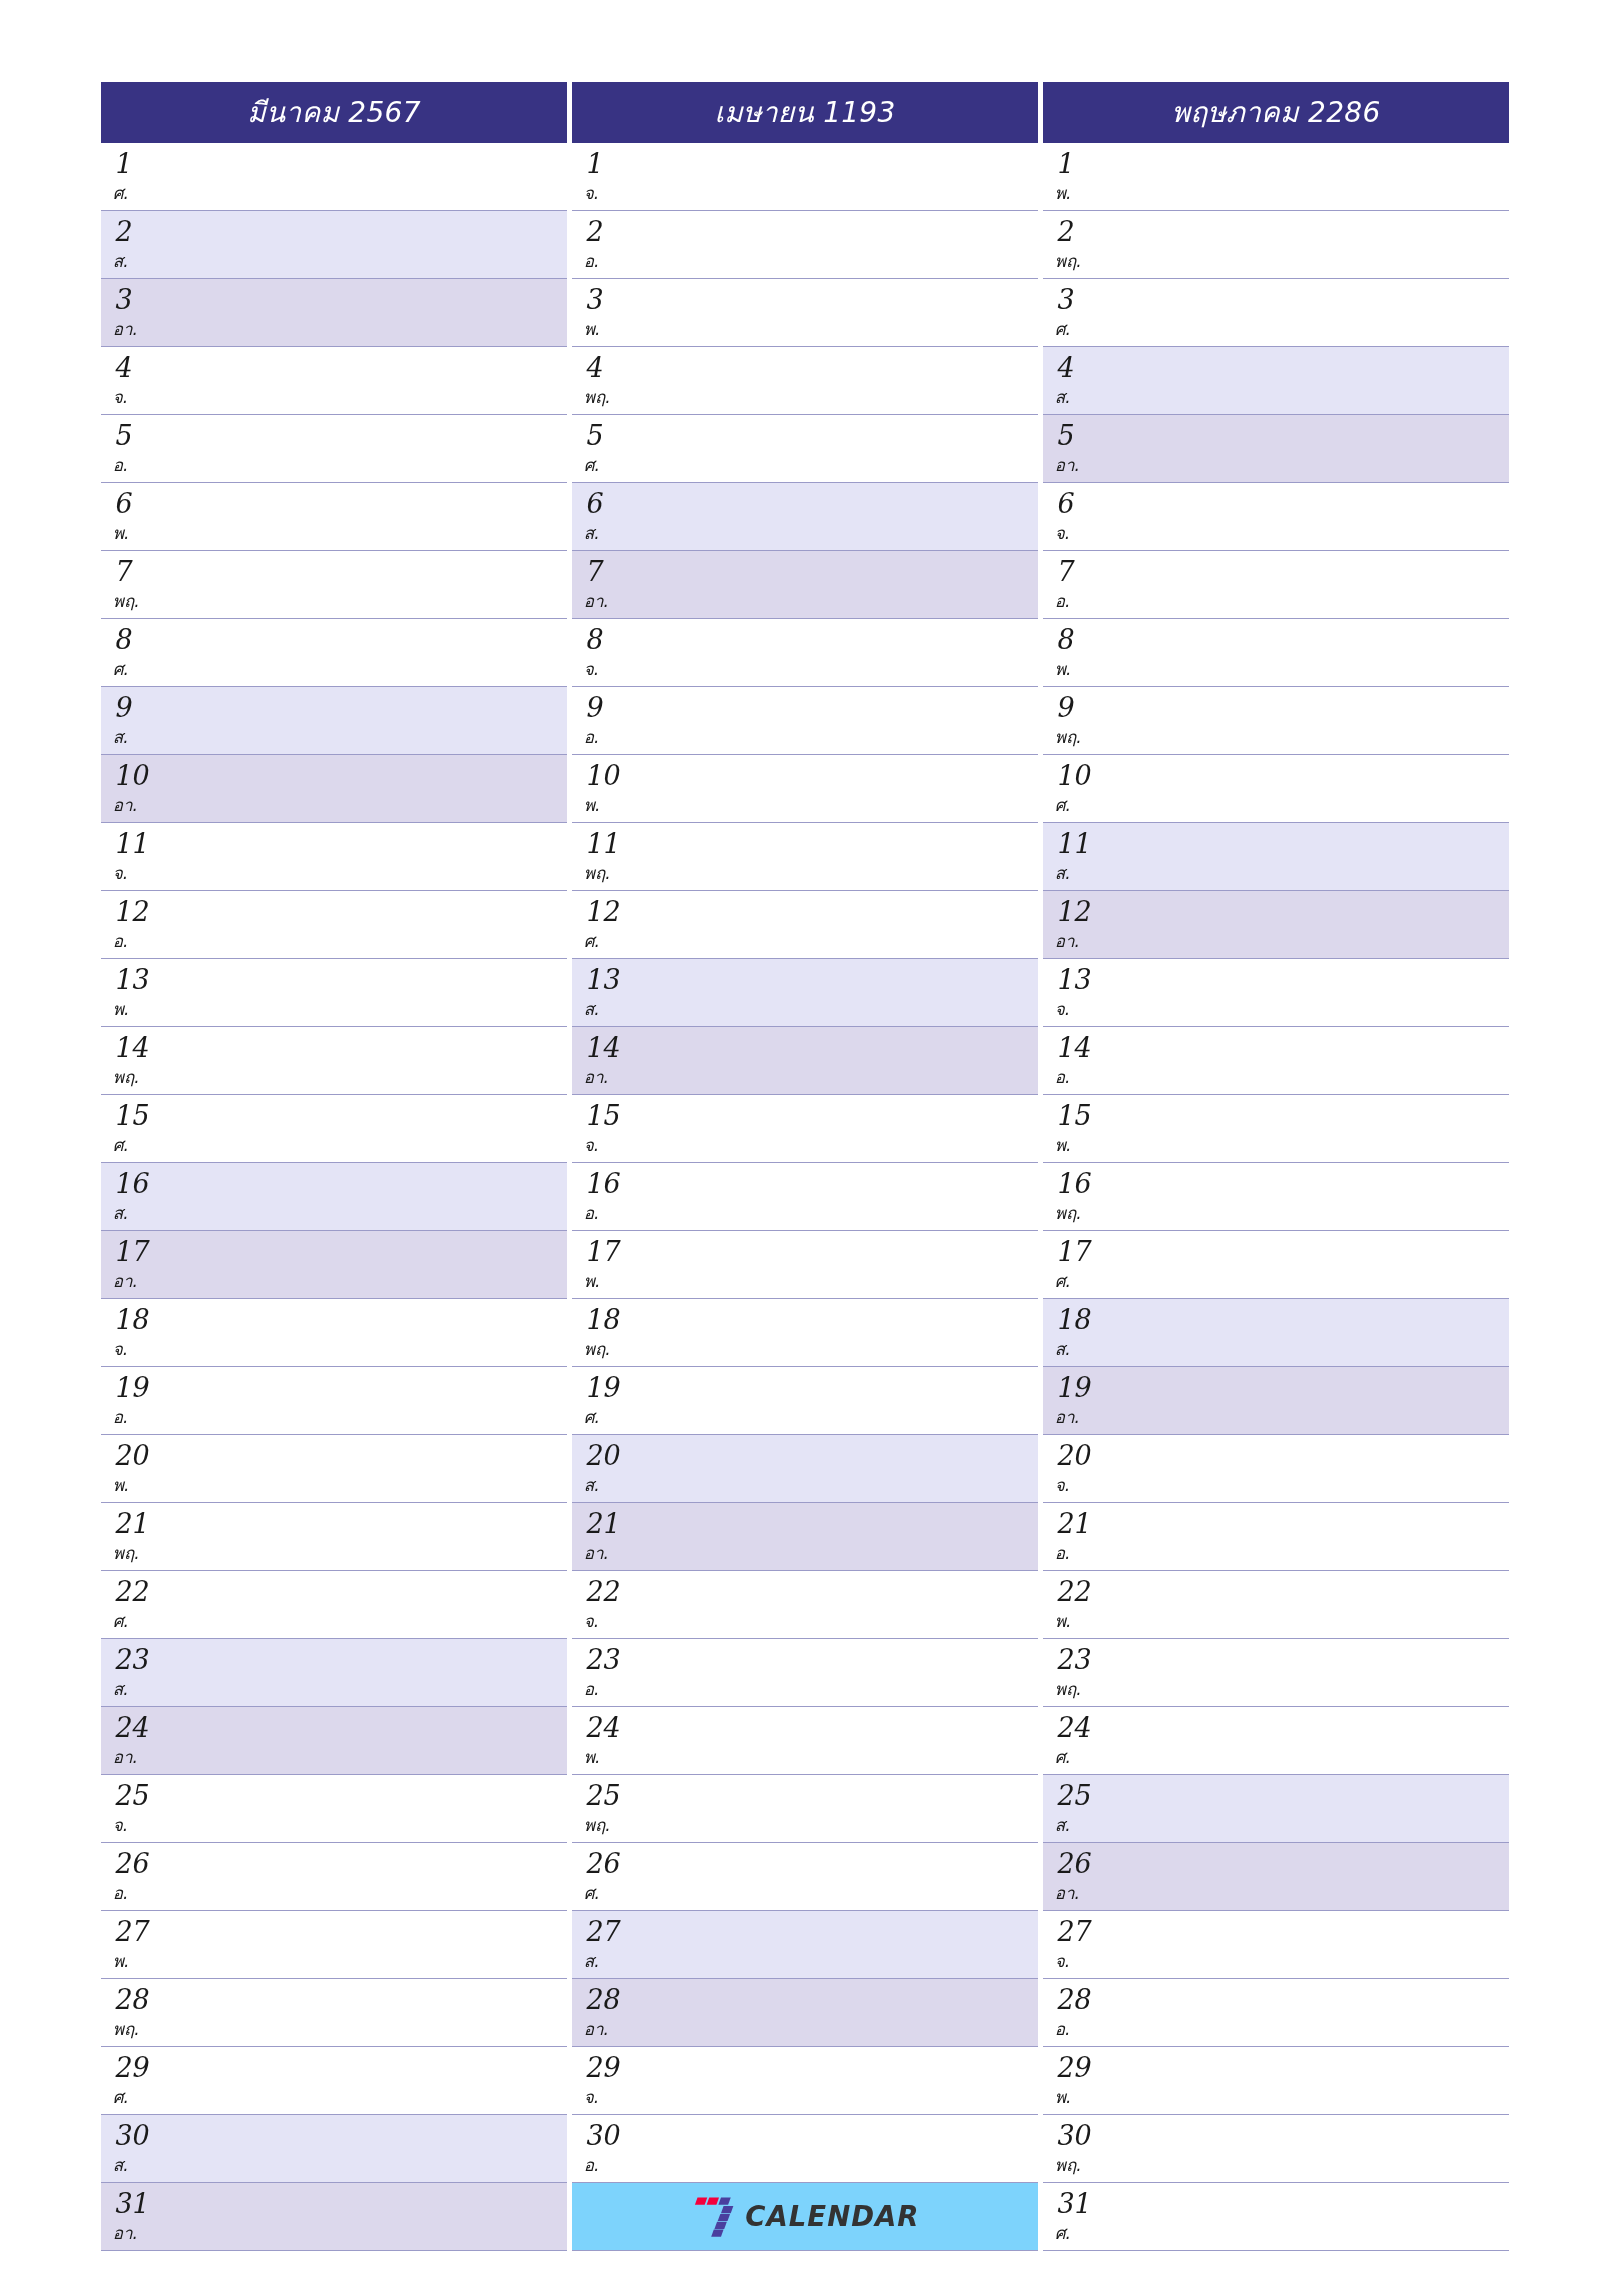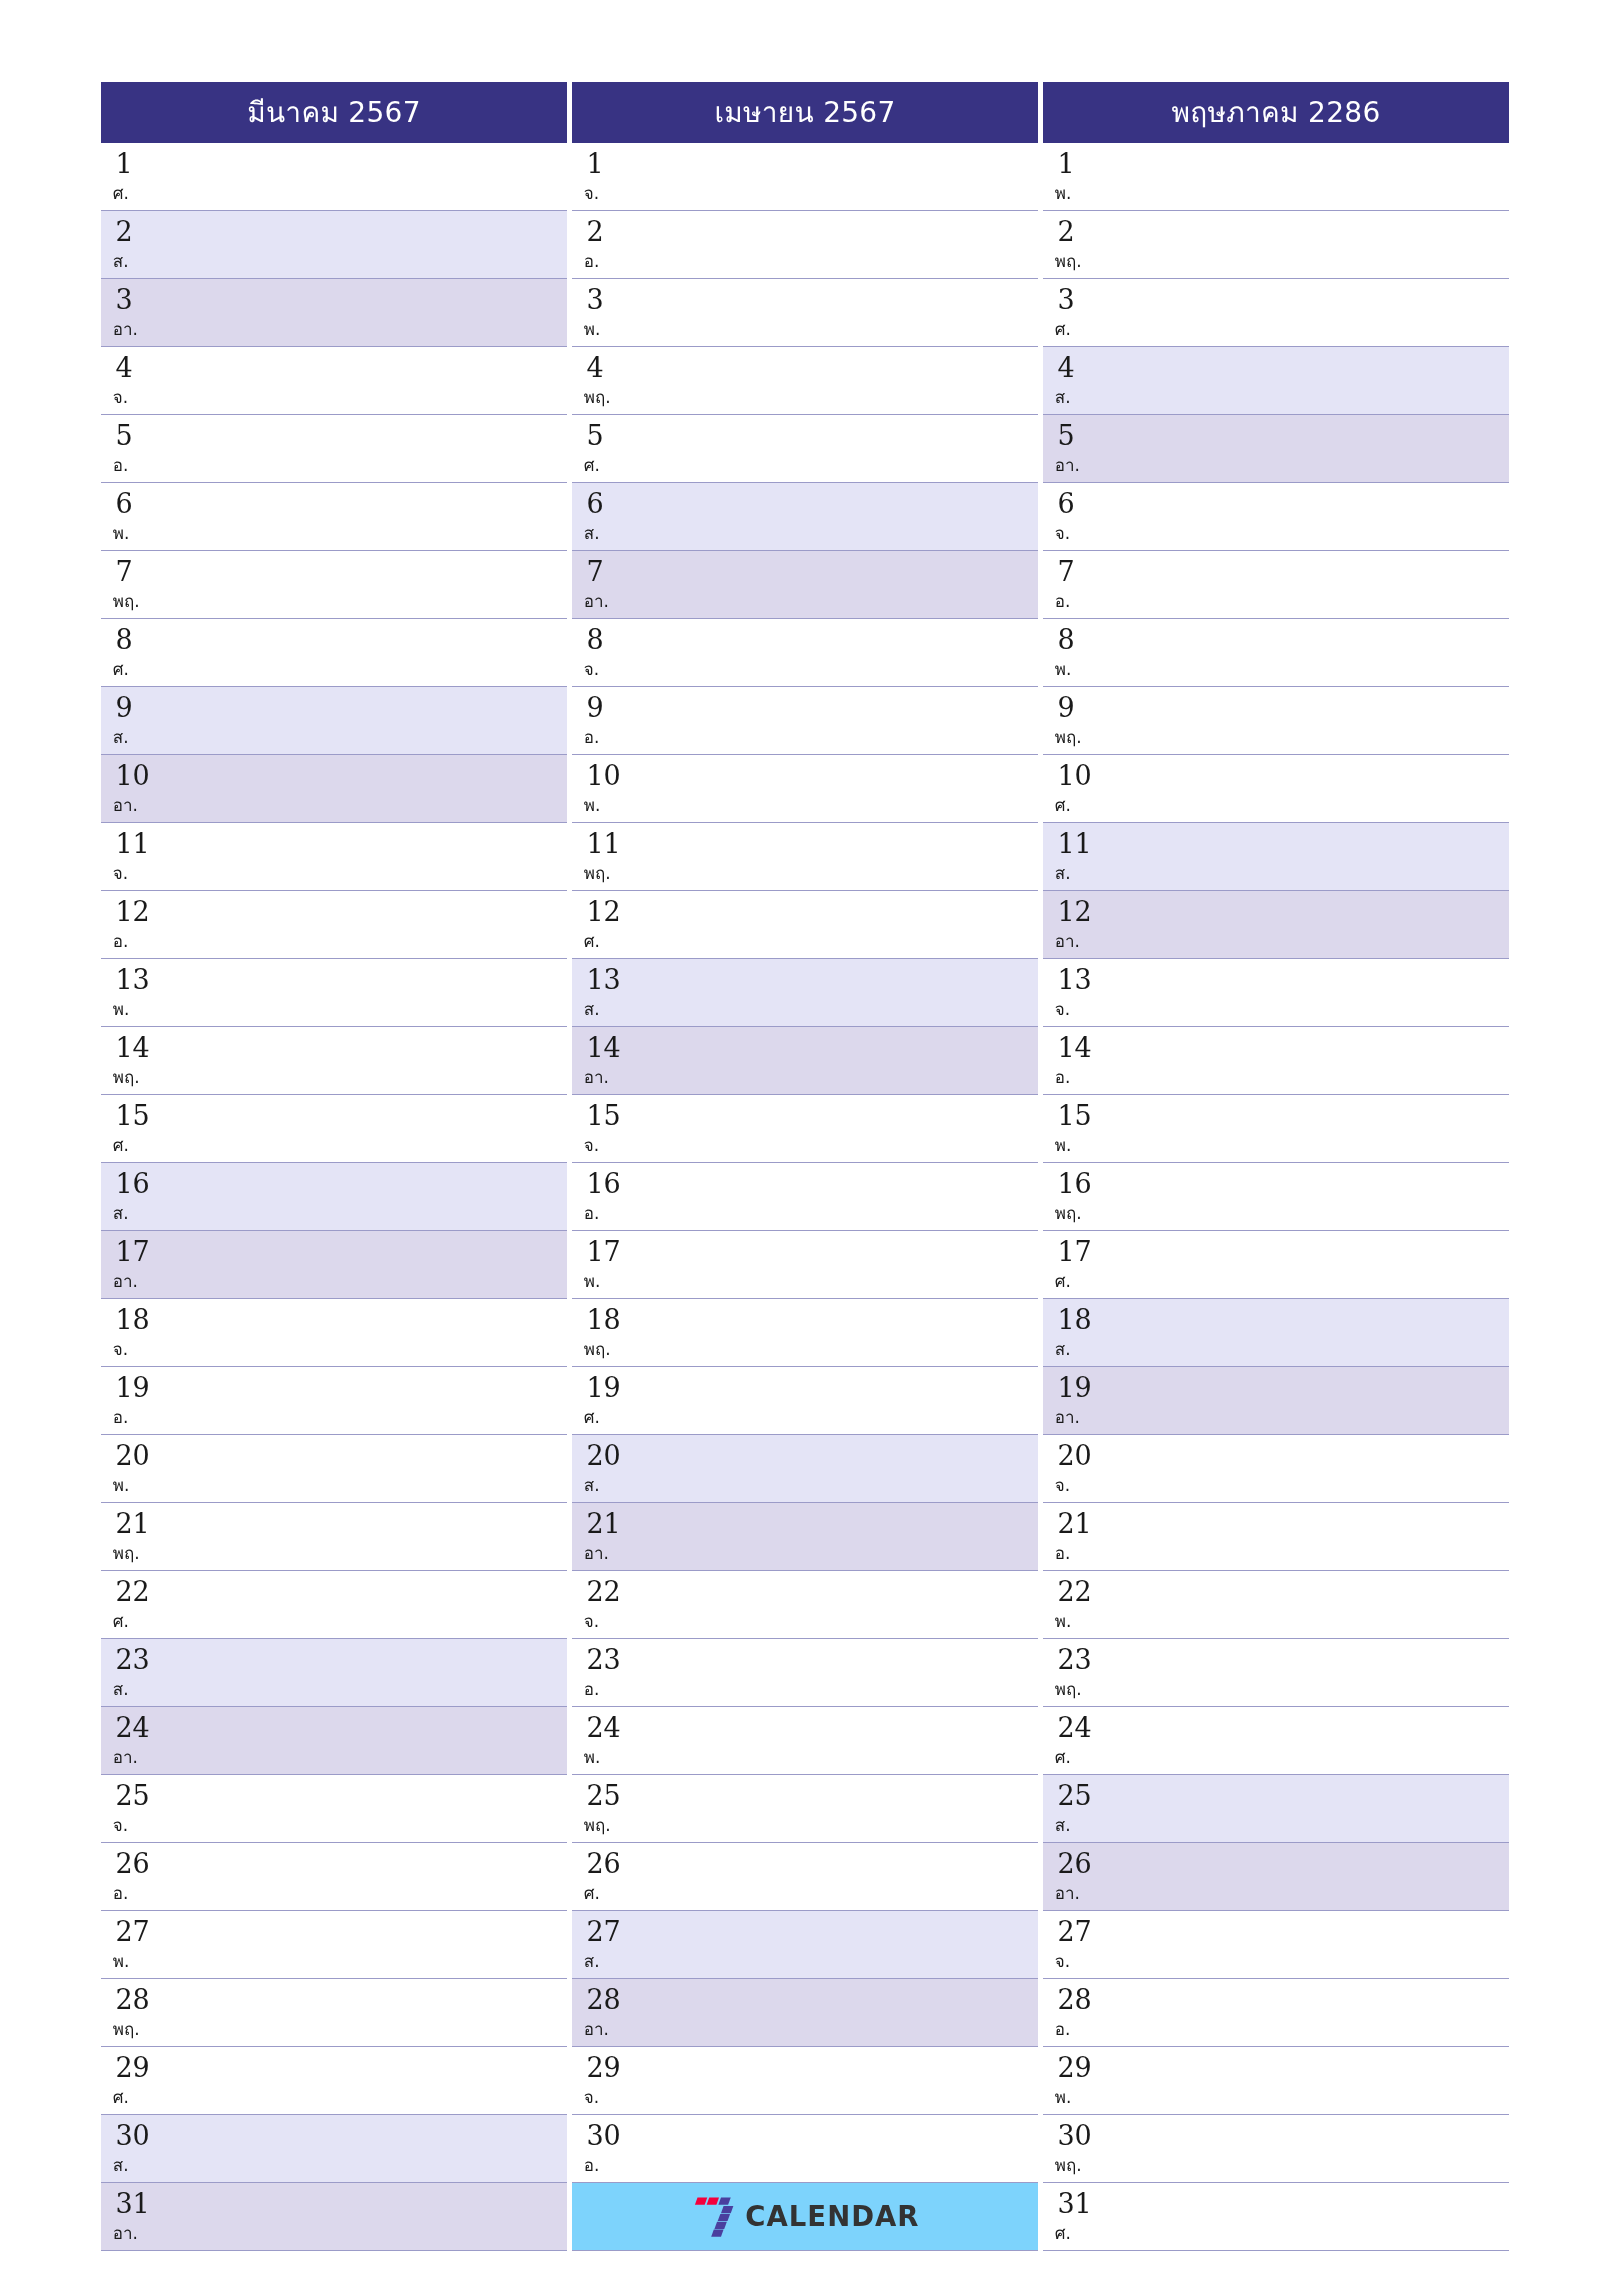--- a/index.html
+++ b/index.html
@@ -16,20 +16,21 @@
     overflow: hidden;
   }
 
   .page {
     position: relative;
     box-sizing: border-box;
     width: 1610px;
     height: 2295px;
     padding: 82px 101px 0 101px;
     background: #ffffff;
+    font-style: italic;
   }
 
   .columns {
     display: flex;
     flex-direction: row;
     align-items: flex-start;
     justify-content: space-between;
     width: 100%;
   }
 
@@ -254,21 +255,21 @@
             <span class="day-num">30</span>
             <span class="day-wd">ส.</span>
           </div>
           <div class="day-row sun">
             <span class="day-num">31</span>
             <span class="day-wd">อา.</span>
           </div>
         </div>
       </div>
       <div class="month-col">
-        <div class="month-header">เมษายน 2567</div>
+        <div class="month-header">เมษายน 1193</div>
         <div class="days">
           <div class="day-row">
             <span class="day-num">1</span>
             <span class="day-wd">จ.</span>
           </div>
           <div class="day-row">
             <span class="day-num">2</span>
             <span class="day-wd">อ.</span>
           </div>
           <div class="day-row">

